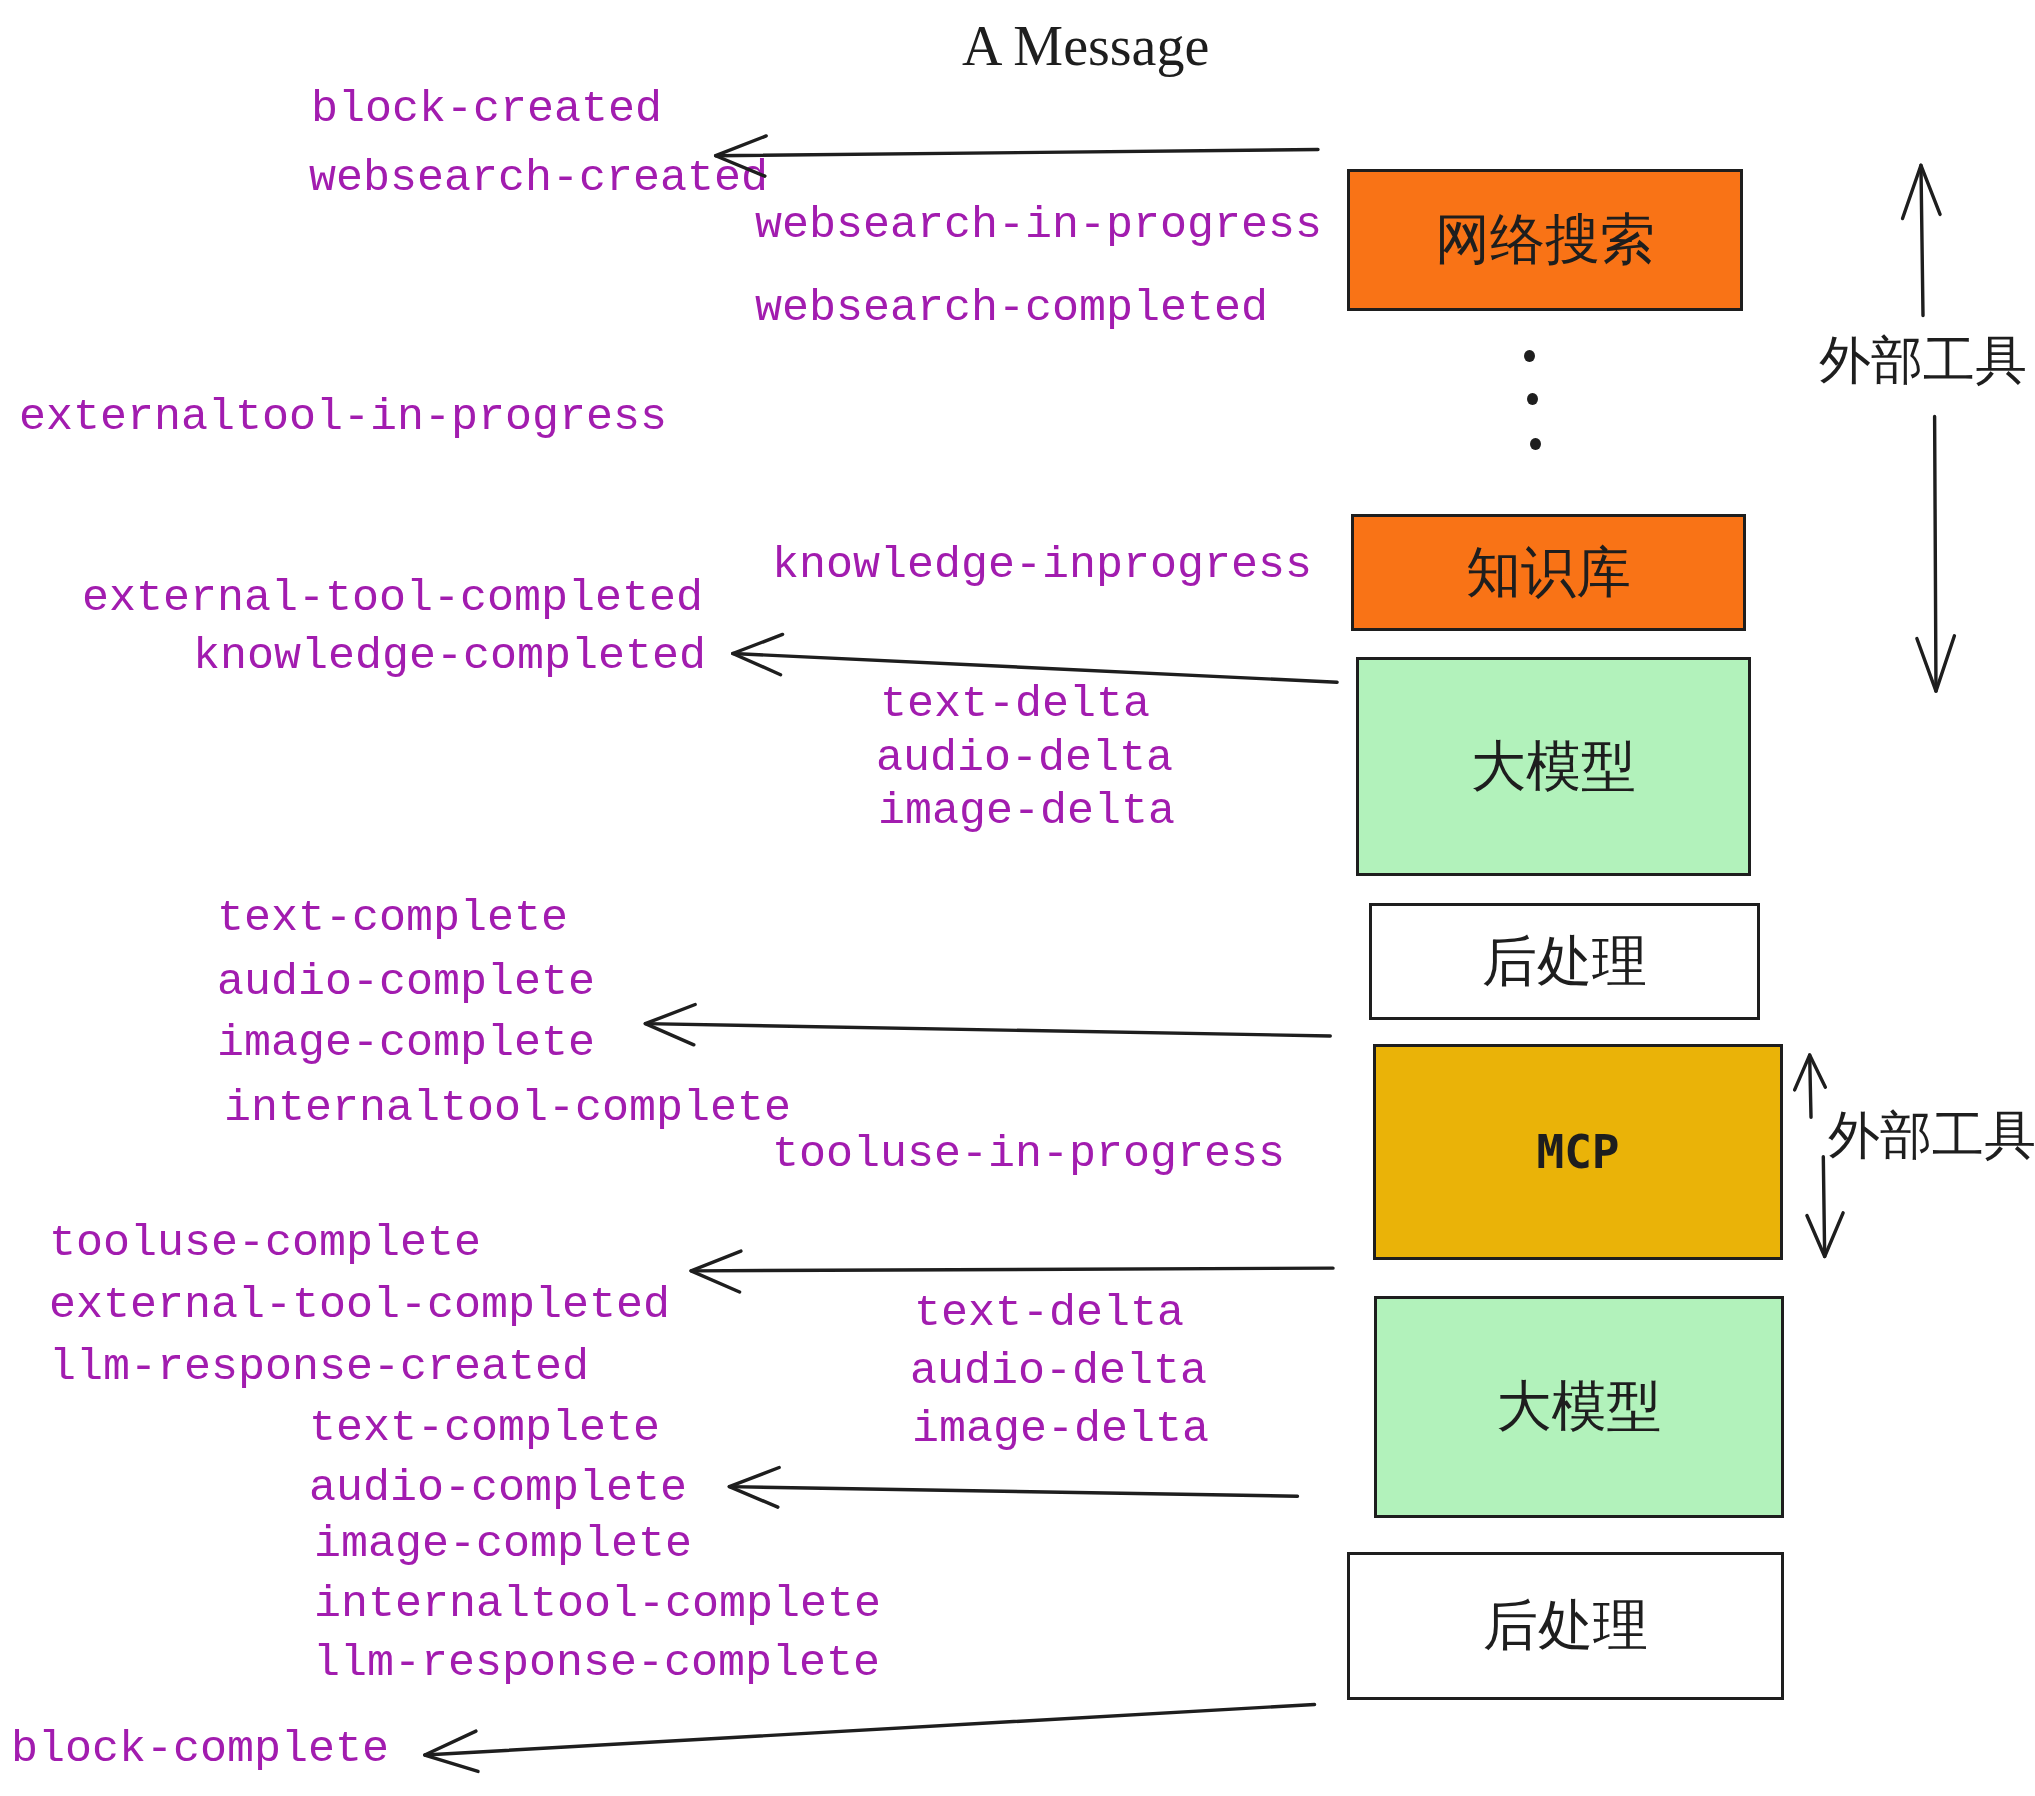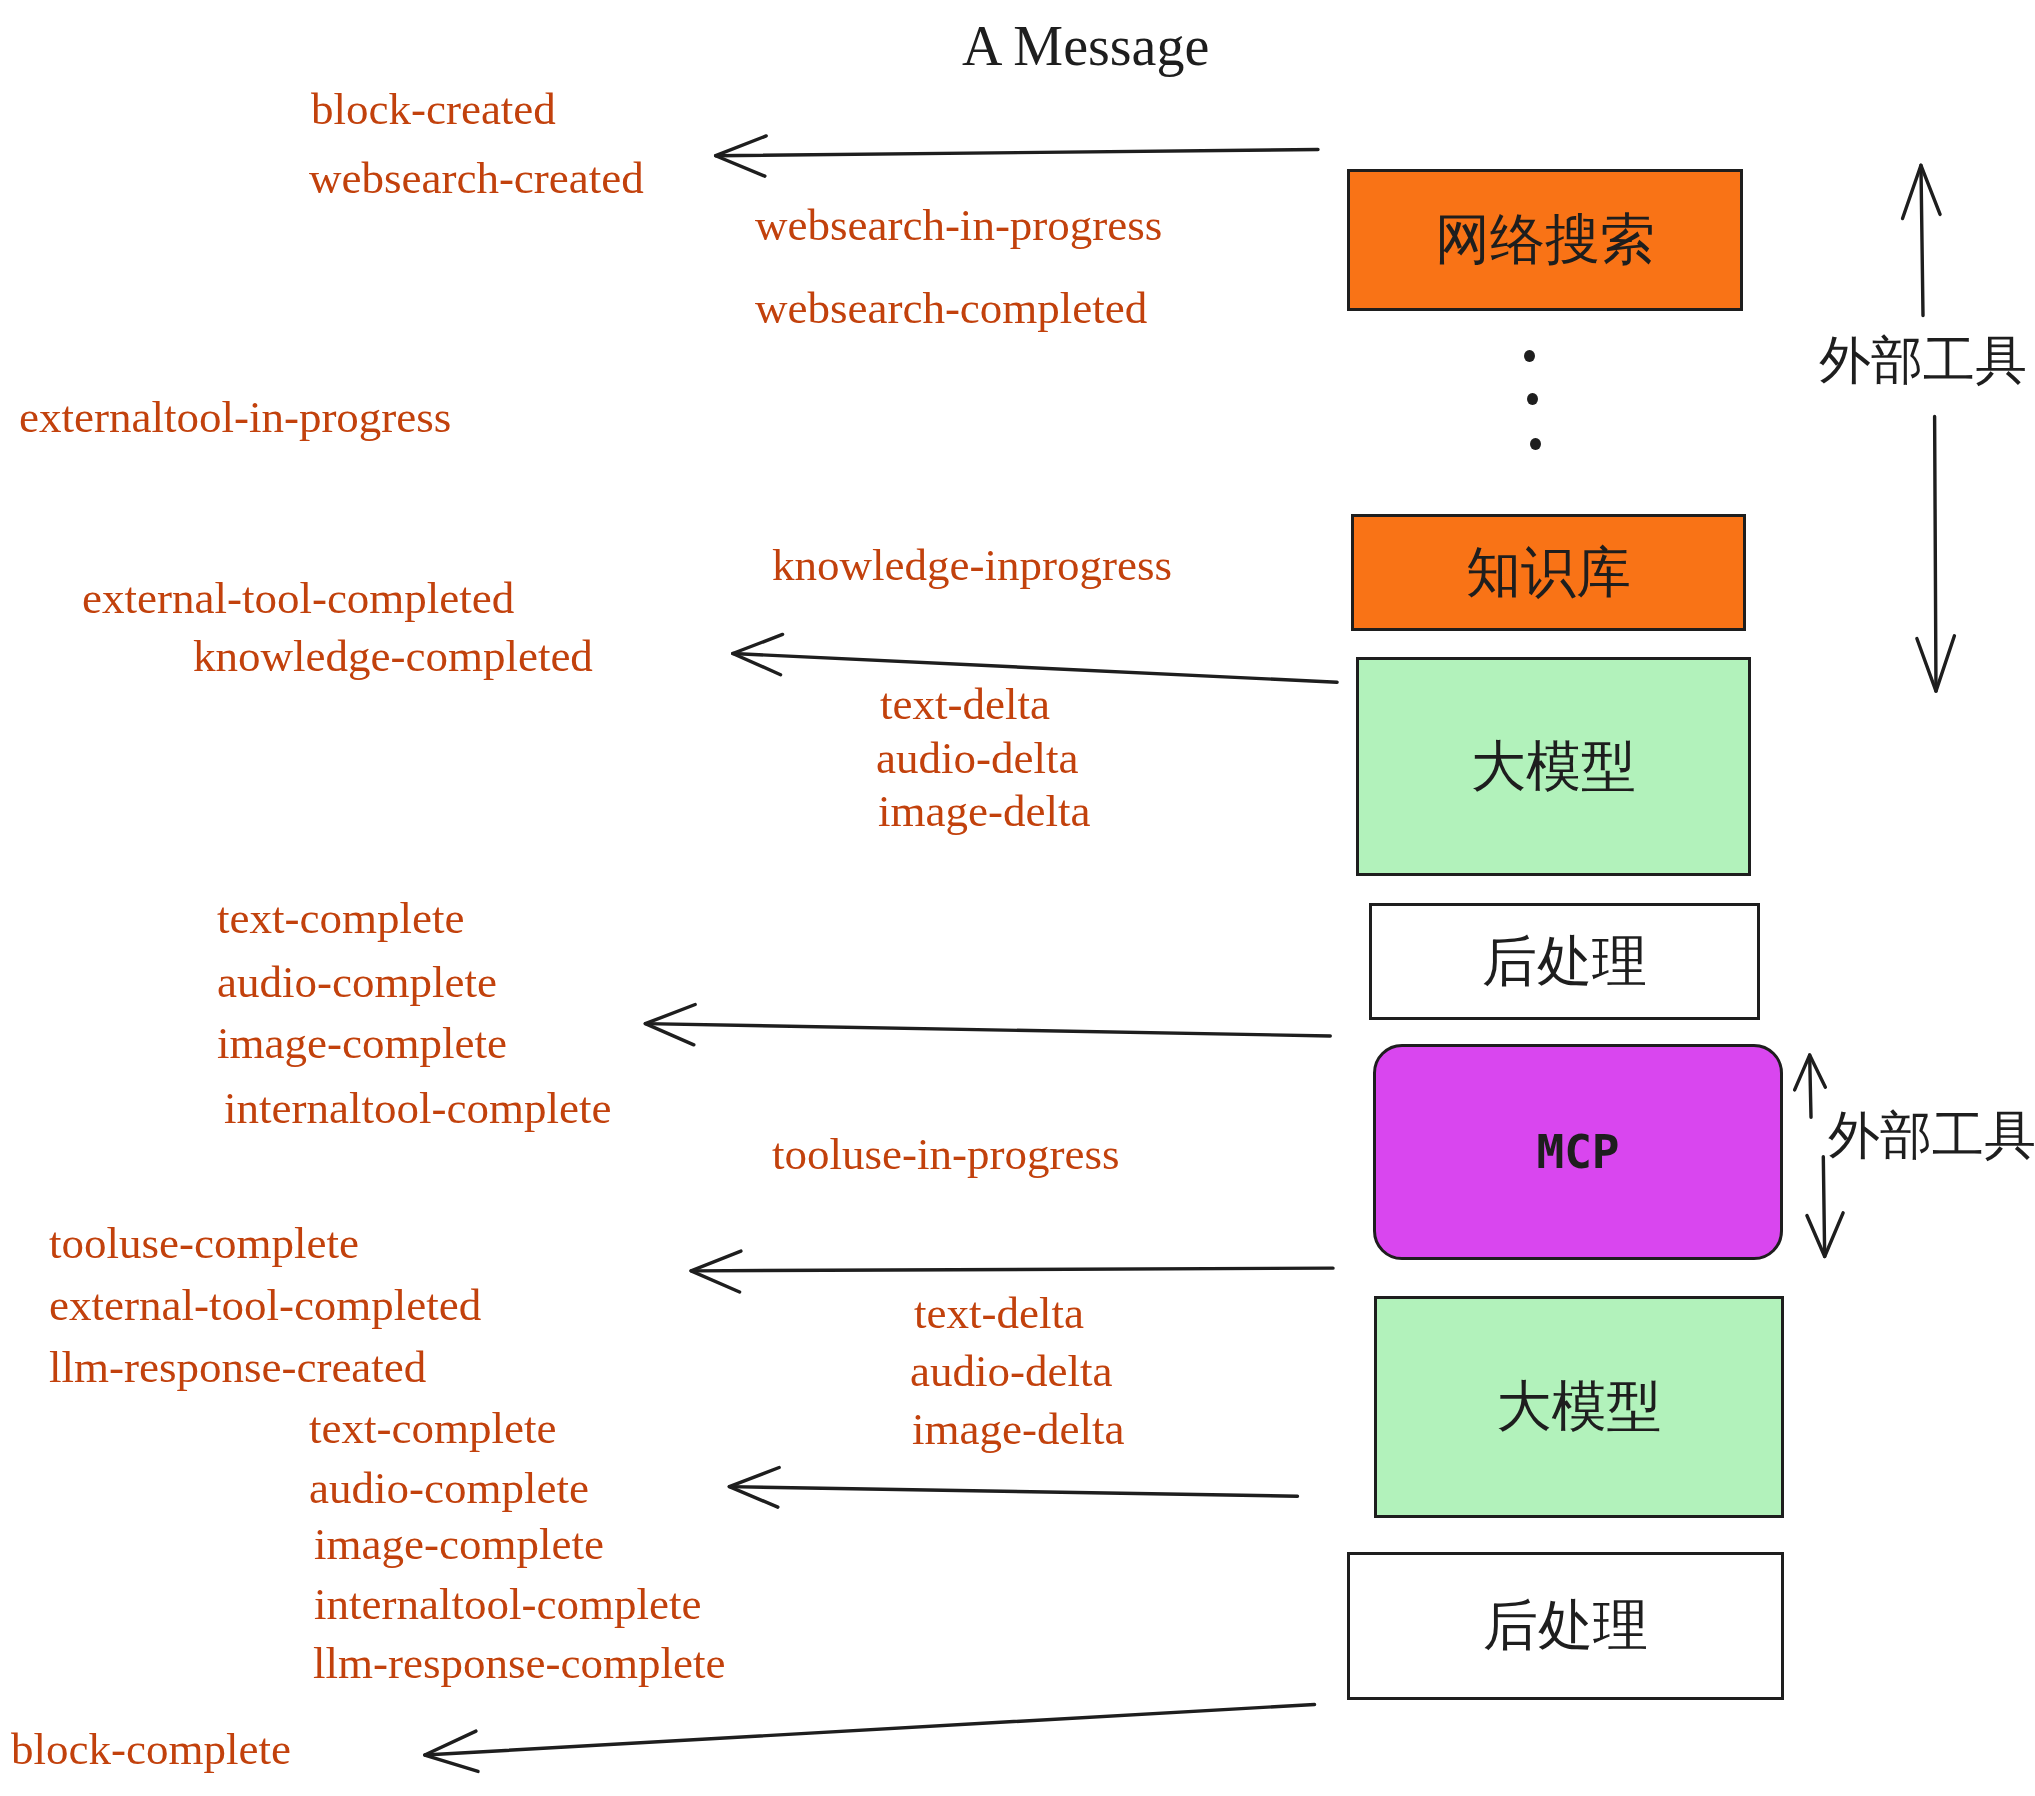--- a/index.html
+++ b/index.html
@@ -11,25 +11,25 @@
     position: relative;
     width: 2035px;
     height: 1796px;
     background: #ffffff;
     overflow: hidden;
     font-family: "DejaVu Sans Mono", monospace;
     color: #1e1e1e;
   }
   .lbl {
     position: absolute;
-    font-family: Liberation Serif, serif;
+    font-family: Liberation Mono, monospace;
     font-size: 45px;
     line-height: 1;
     white-space: nowrap;
-    color: #c2410c;
+    color: #a21caf;
   }
   .title {
     position: absolute;
     font-family: Liberation Serif, serif;
     font-size: 56px;
     line-height: 1;
     white-space: nowrap;
     color: #1e1e1e;
   }
   .box {
@@ -48,21 +48,21 @@
   }
   .box-mono {
     font-family: "DejaVu Sans Mono", monospace;
     font-size: 46px;
     font-weight: bold;
     color: #1e1e1e;
     white-space: nowrap;
   }
   .pink   { background: #f97316; }
   .green  { background: #b2f2bb; }
-  .yellow { background: #d946ef; border-radius: 29px; }
+  .yellow { background: #eab308; }
   .white  { background: #ffffff; }
   .ann {
     position: absolute;
     font-family: "Liberation Sans", sans-serif;
     font-size: 52px;
     line-height: 1;
     white-space: nowrap;
     color: #1e1e1e;
     text-align: right;
   }

